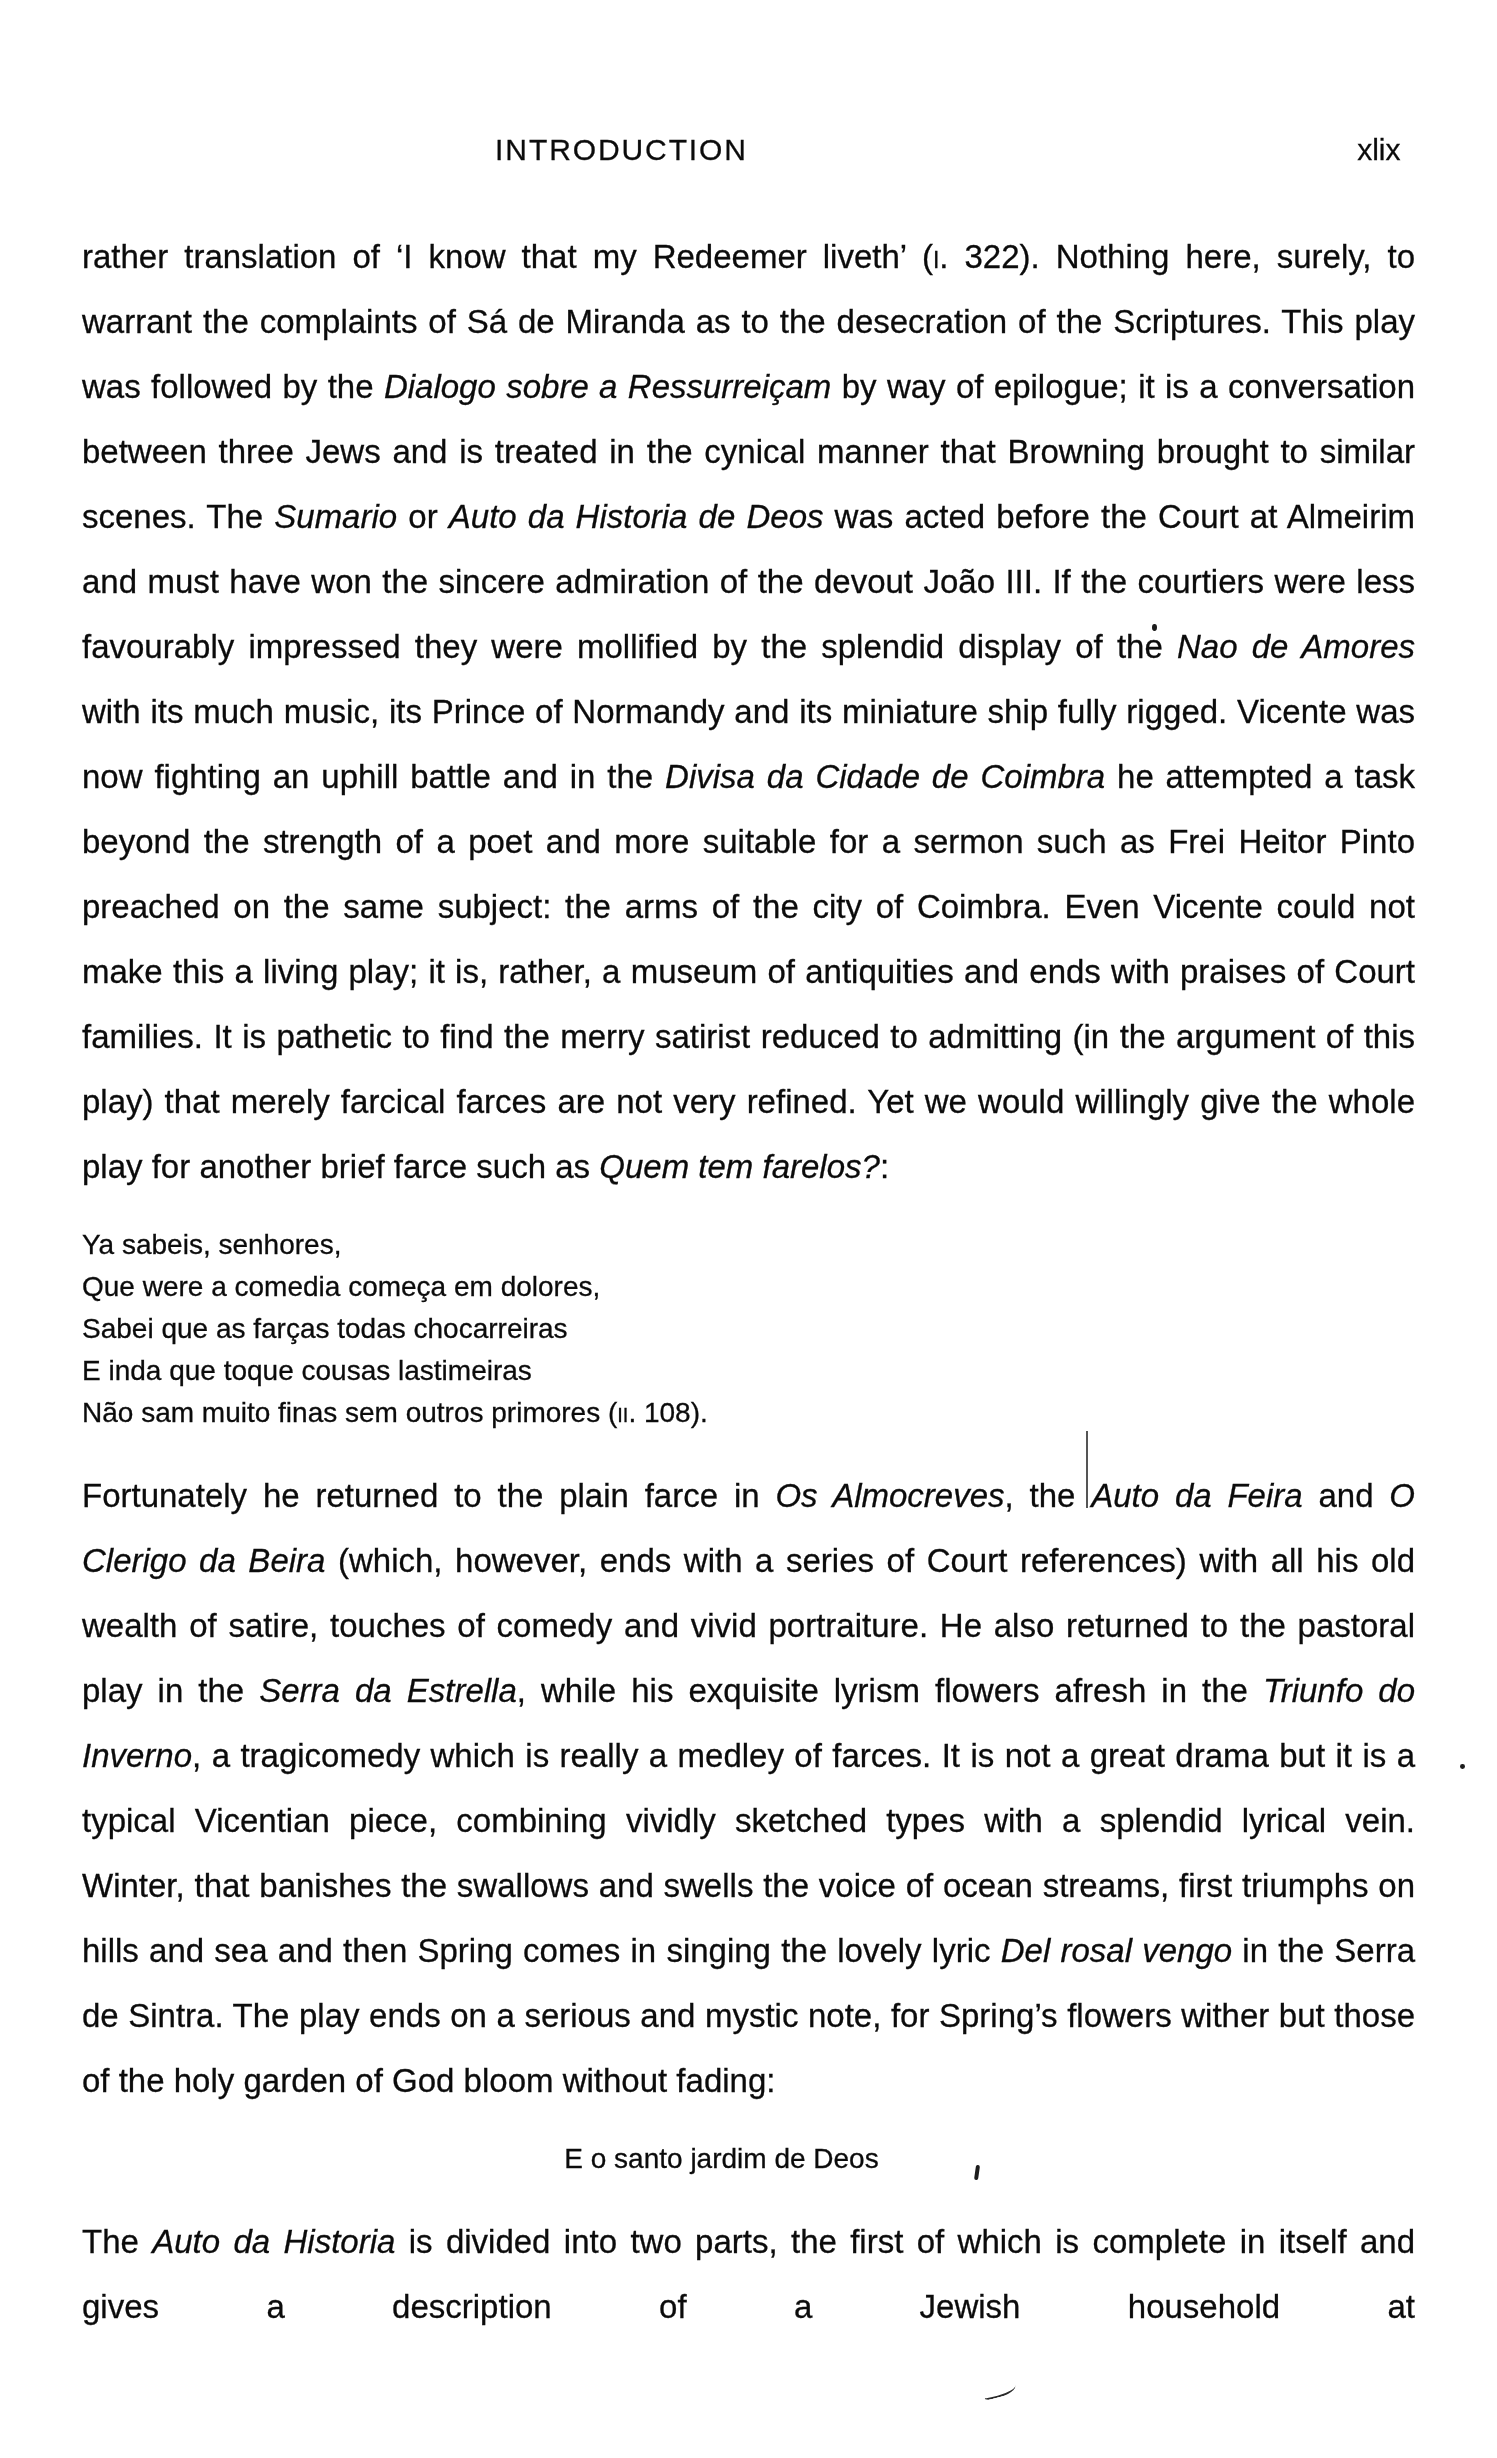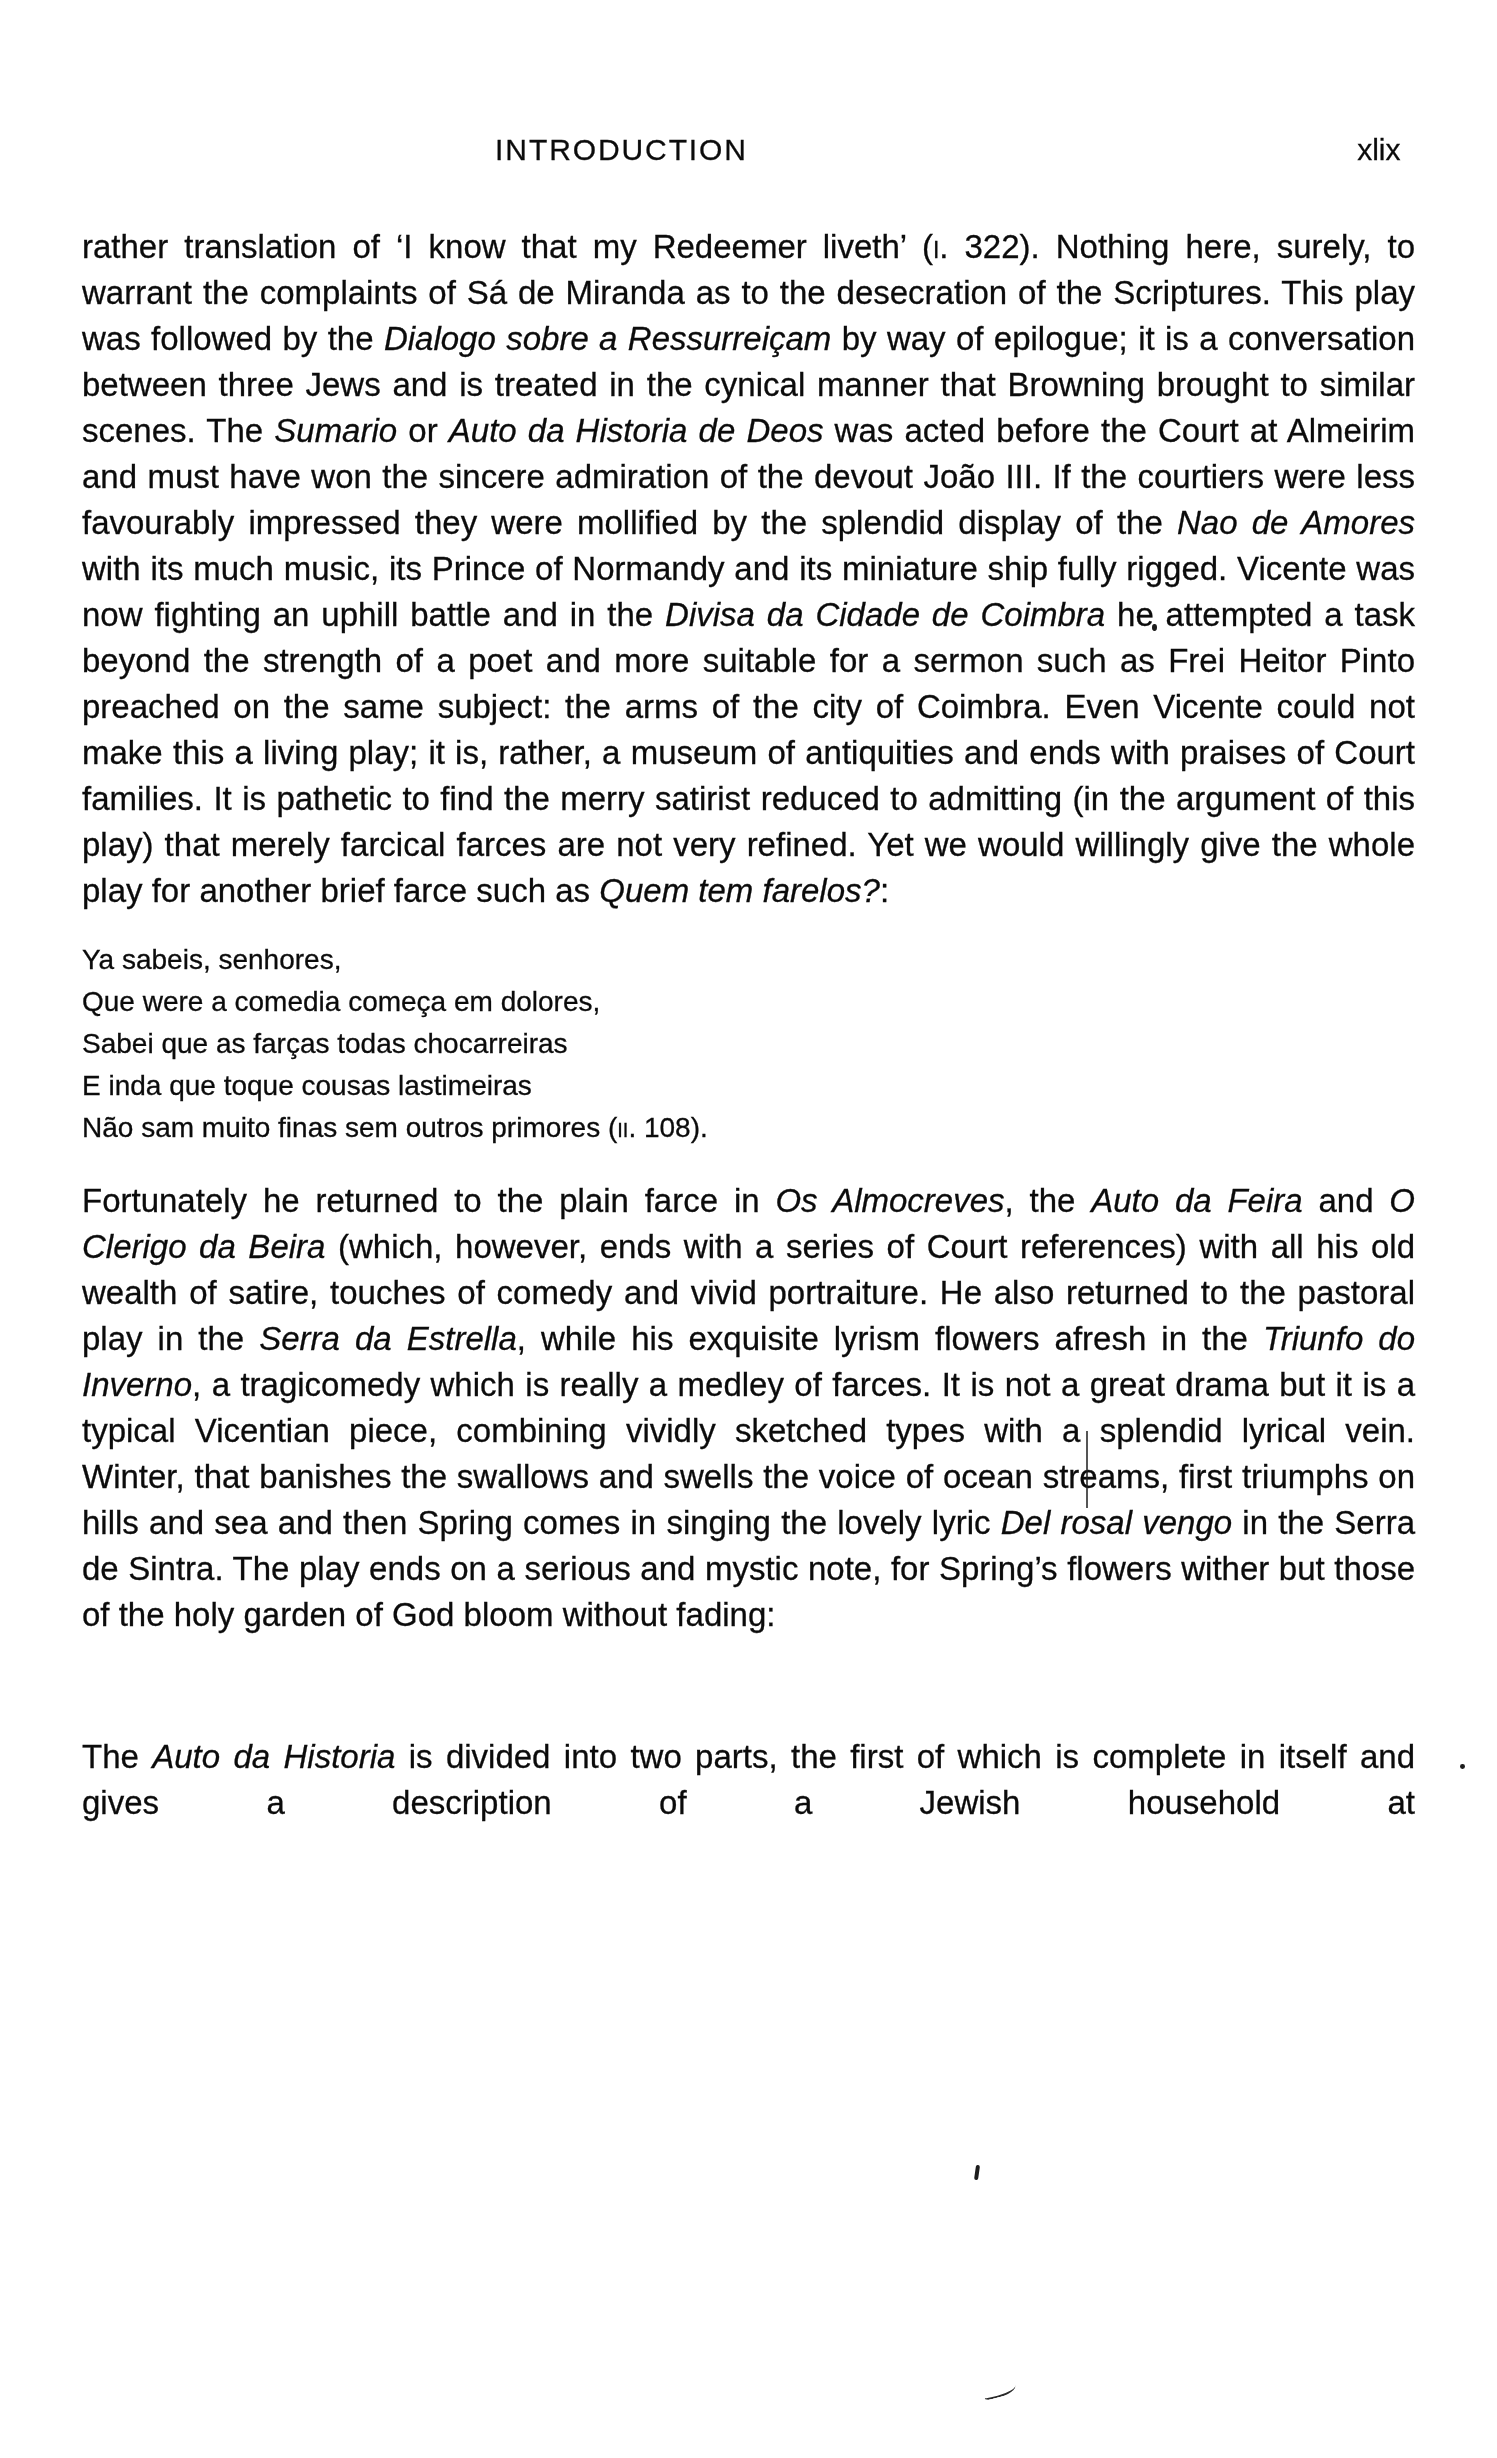--- a/index.html
+++ b/index.html
@@ -41,21 +41,21 @@
   }
   .text-block {
     position: absolute;
     top: 224px;
     left: 82px;
     right: 83px;
   }
   .prose {
     margin: 0;
     font-size: 33px;
-    line-height: 46px;
+    line-height: 65px;
     text-align: justify;
   }
   .prose.justify-last {
     text-align-last: justify;
   }
   .verse {
     font-size: 28px;
     line-height: 42px;
     margin: 25px 0 29px 0;
   }
@@ -104,21 +104,21 @@
       <div class="verse center-lines">
         <div class="verse-inner">
           <div class="verse-line"><span>Ya sabeis, senhores,</span></div>
           <div class="verse-line"><span>Que were a comedia começa em dolores,</span></div>
           <div class="verse-line"><span>Sabei que as farças todas chocarreiras</span></div>
           <div class="verse-line"><span>E inda que toque cousas lastimeiras</span></div>
           <div class="verse-line"><span>Não sam muito finas sem outros primores (</span><span class="smallcaps">ii</span><span>. 108).</span></div>
         </div>
       </div>
       <p class="prose"><span>Fortunately he returned to the plain farce in </span><span class="italic">Os Almocreves</span><span>, the </span><span class="italic">Auto da Feira</span><span> and </span><span class="italic">O Clerigo da Beira</span><span> (which, however, ends with a series of Court references) with all his old wealth of satire, touches of comedy and vivid portraiture. He also returned to the pastoral play in the </span><span class="italic">Serra da Estrella</span><span>, while his exquisite lyrism flowers afresh in the </span><span class="italic">Triunfo do Inverno</span><span>, a tragicomedy which is really a medley of farces. It is not a great drama but it is a typical Vicentian piece, combining vividly sketched types with a splendid lyrical vein. Winter, that banishes the swallows and swells the voice of ocean streams, first triumphs on hills and sea and then Spring comes in singing the lovely lyric </span><span class="italic">Del rosal vengo</span><span> in the Serra de Sintra. The play ends on a serious and mystic note, for Spring’s flowers wither but those of the holy garden of God bloom without fading:</span></p>
-      <div class="verse center-block-left"><div class="verse-inner"></div></div>
+      <div class="verse center-block-left"><div class="verse-inner"><div class="verse-line"><span>E o santo jardim de Deos</span></div></div></div>
       <p class="prose justify-last"><span>The </span><span class="italic">Auto da Historia</span><span> is divided into two parts, the first of which is complete in itself and gives a description of a Jewish household at</span></p>
     </main>
 
   <div class="artifact artifact-ink-dot"></div>
   <div class="artifact artifact-vline"></div>
   <div class="artifact artifact-margin-dot"></div>
   <div class="artifact artifact-apostrophe"></div>
   <div class="artifact artifact-squiggle"></div>
 
 </div>

